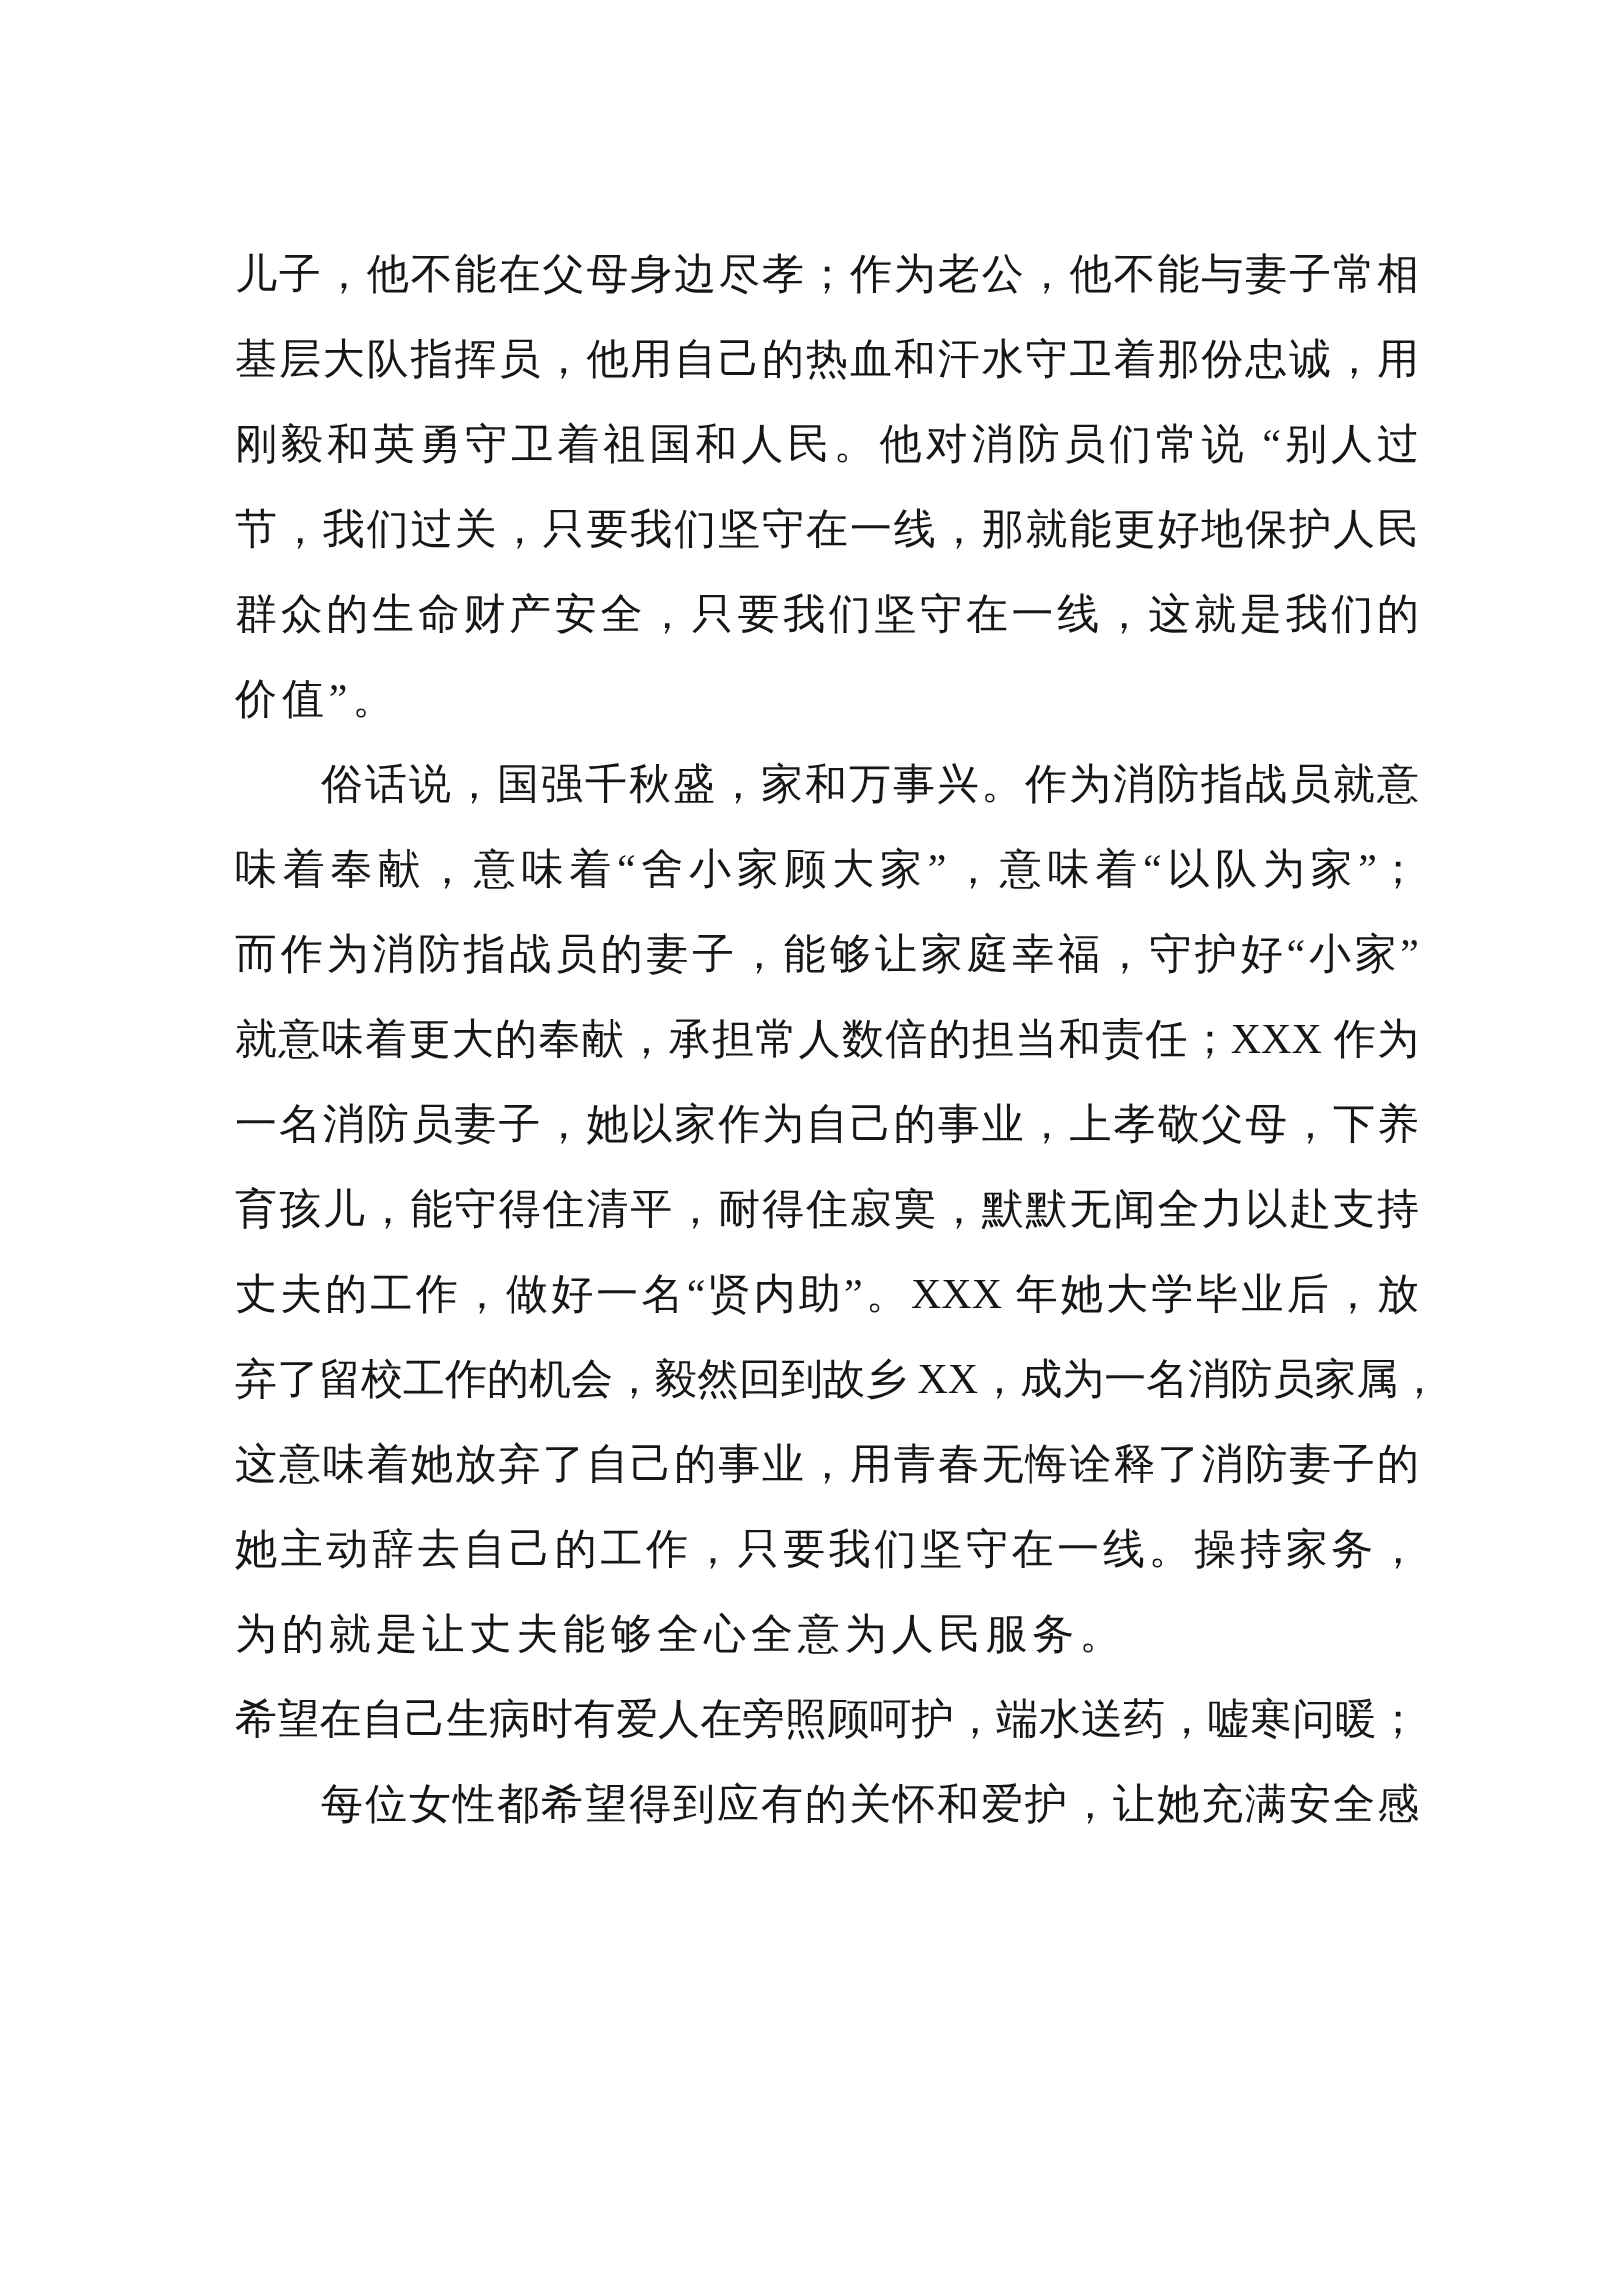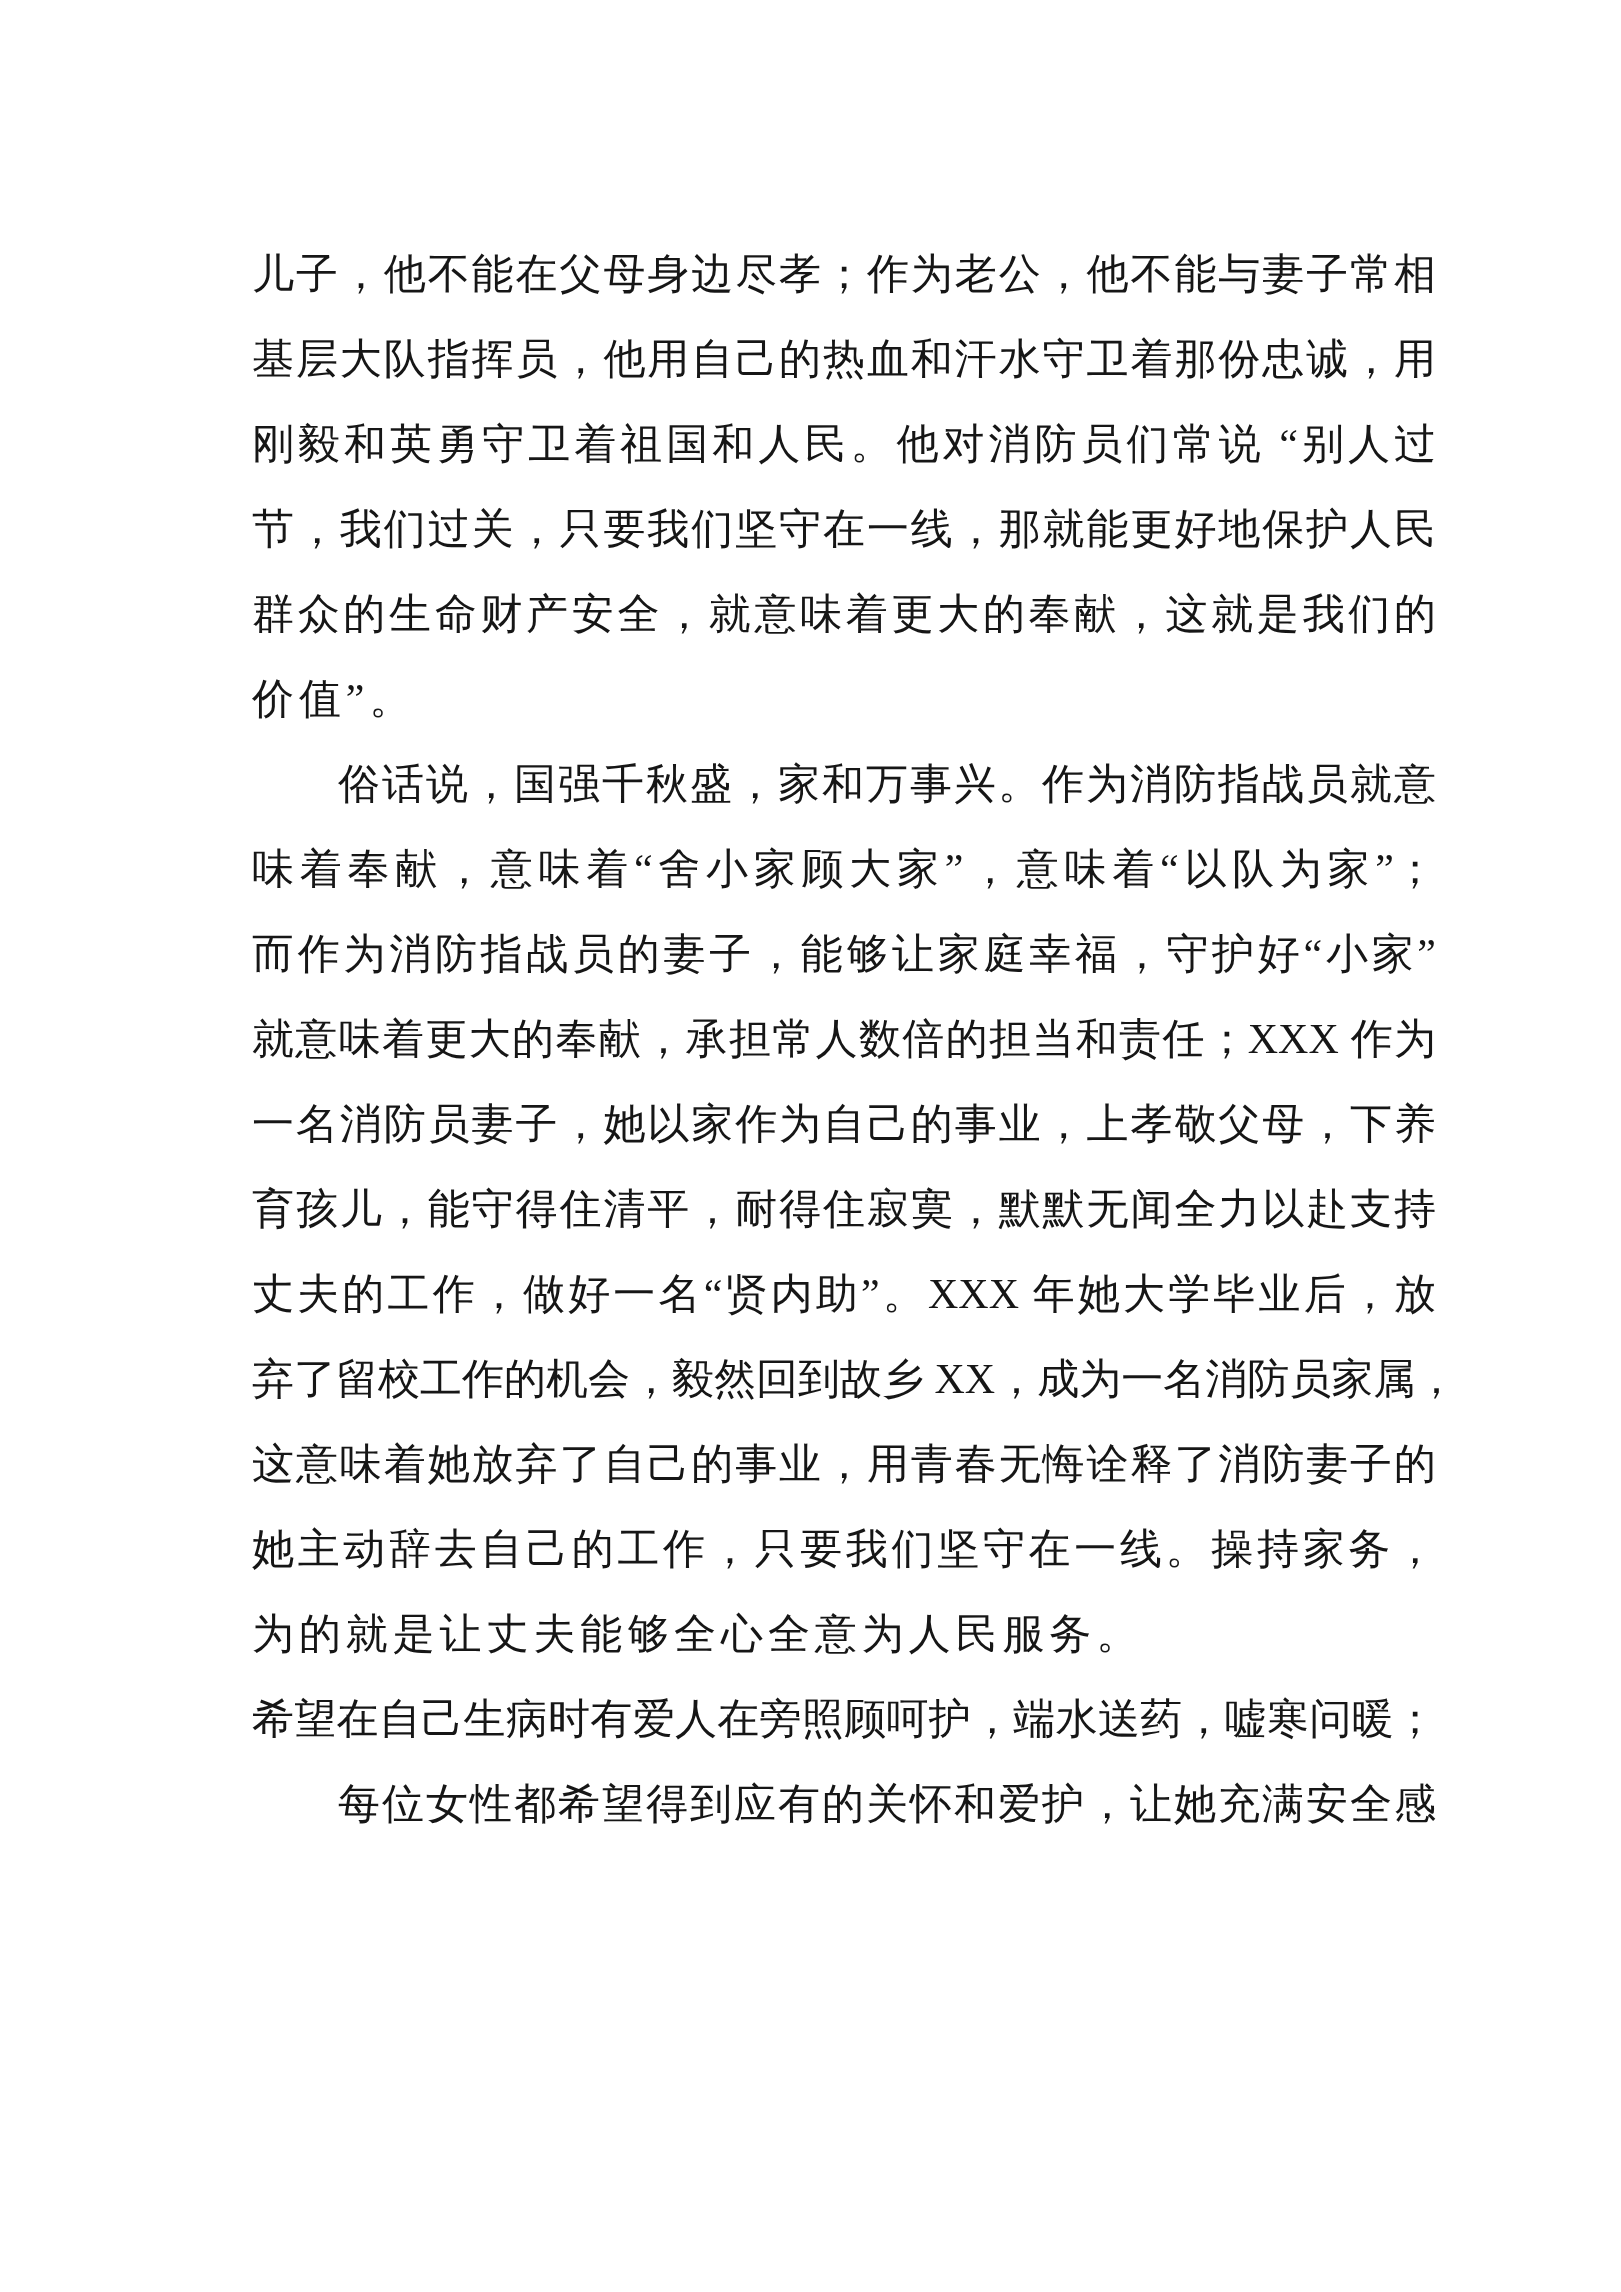--- a/index.html
+++ b/index.html
@@ -13,21 +13,21 @@
     overflow: hidden;
   }
   .page {
     position: relative;
     width: 1621px;
     height: 2293px;
     background: #ffffff;
   }
   .text-block {
     position: absolute;
-    left: 252px;
+    left: 235px;
     top: 232px;
     width: 1184px;
   }
   .line {
     font-family: "Liberation Serif", "DejaVu Serif", serif;
     font-size: 42px;
     line-height: 85px;
     height: 85px;
     color: #161616;
     text-align: justify;
@@ -46,21 +46,21 @@
 </style>
 </head>
 <body>
 
 <div class="page">
   <div class="text-block" id="text-block">
       <div class="line">儿子，他不能在父母身边尽孝；作为老公，他不能与妻子常相</div>
       <div class="line">基层大队指挥员，他用自己的热血和汗水守卫着那份忠诚，用</div>
       <div class="line">刚毅和英勇守卫着祖国和人民。他对消防员们常说 “别人过</div>
       <div class="line">节，我们过关，只要我们坚守在一线，那就能更好地保护人民</div>
-      <div class="line">群众的生命财产安全，就意味着更大的奉献，这就是我们的</div>
+      <div class="line">群众的生命财产安全，只要我们坚守在一线，这就是我们的</div>
       <div class="line para-end">价值”。</div>
       <div class="line indent">俗话说，国强千秋盛，家和万事兴。作为消防指战员就意</div>
       <div class="line">味着奉献，意味着“舍小家顾大家”，意味着“以队为家”；</div>
       <div class="line">而作为消防指战员的妻子，能够让家庭幸福，守护好“小家”</div>
       <div class="line">就意味着更大的奉献，承担常人数倍的担当和责任；XXX 作为</div>
       <div class="line">一名消防员妻子，她以家作为自己的事业，上孝敬父母，下养</div>
       <div class="line">育孩儿，能守得住清平，耐得住寂寞，默默无闻全力以赴支持</div>
       <div class="line">丈夫的工作，做好一名“贤内助”。XXX 年她大学毕业后，放</div>
       <div class="line">弃了留校工作的机会，毅然回到故乡 XX，成为一名消防员家属，</div>
       <div class="line">这意味着她放弃了自己的事业，用青春无悔诠释了消防妻子的</div>

